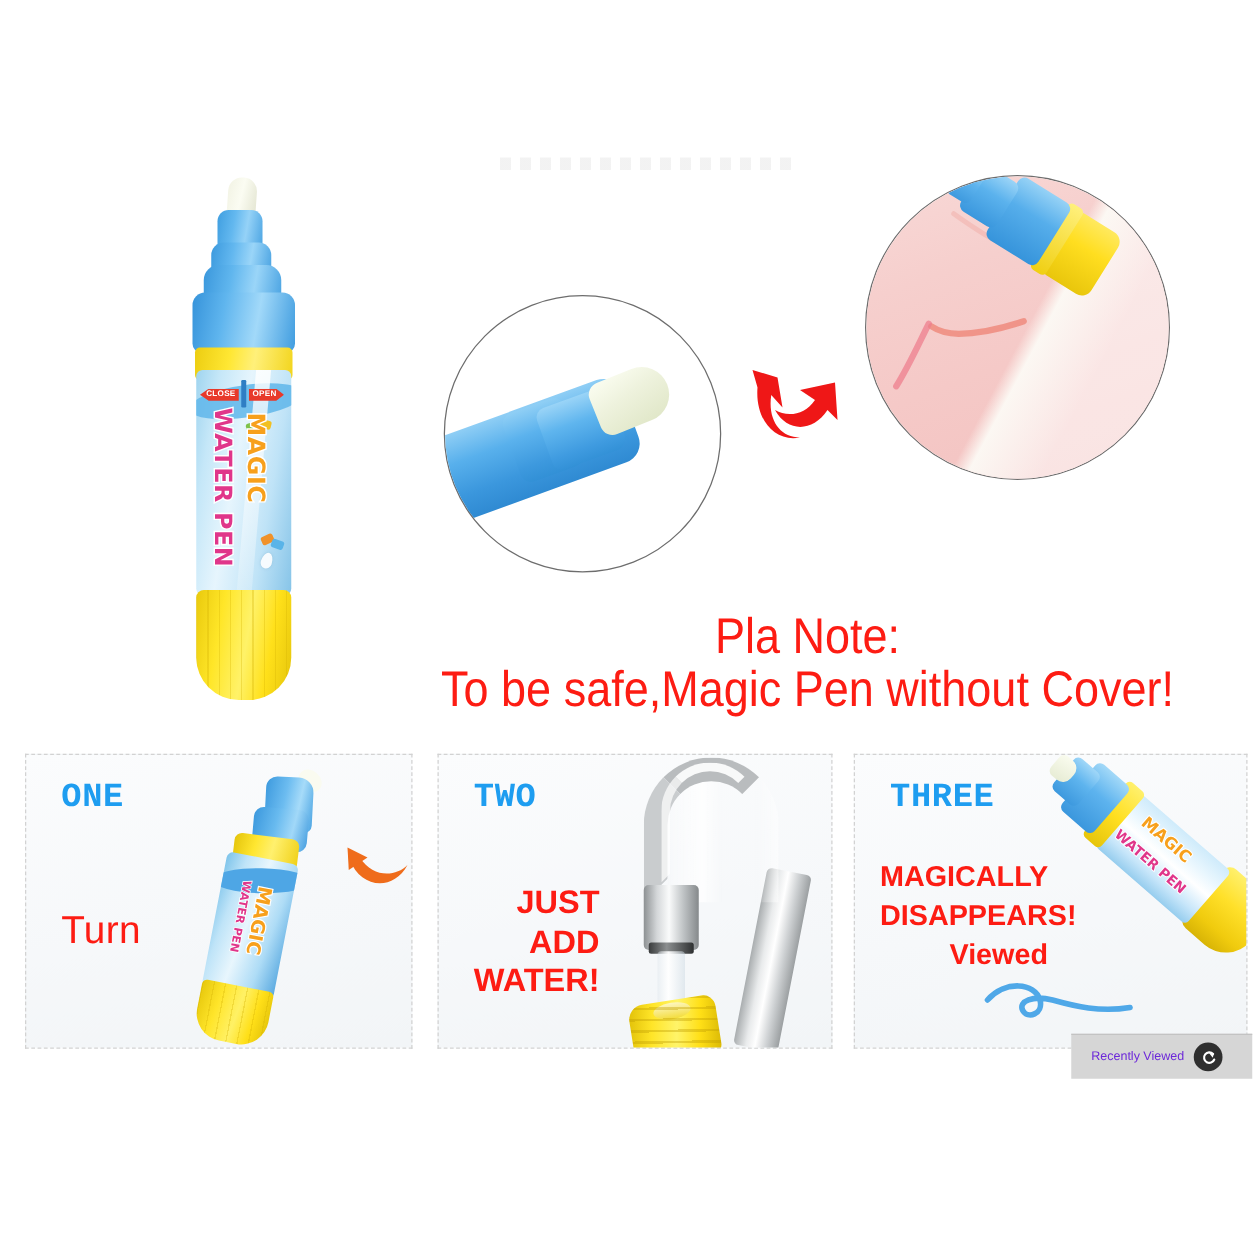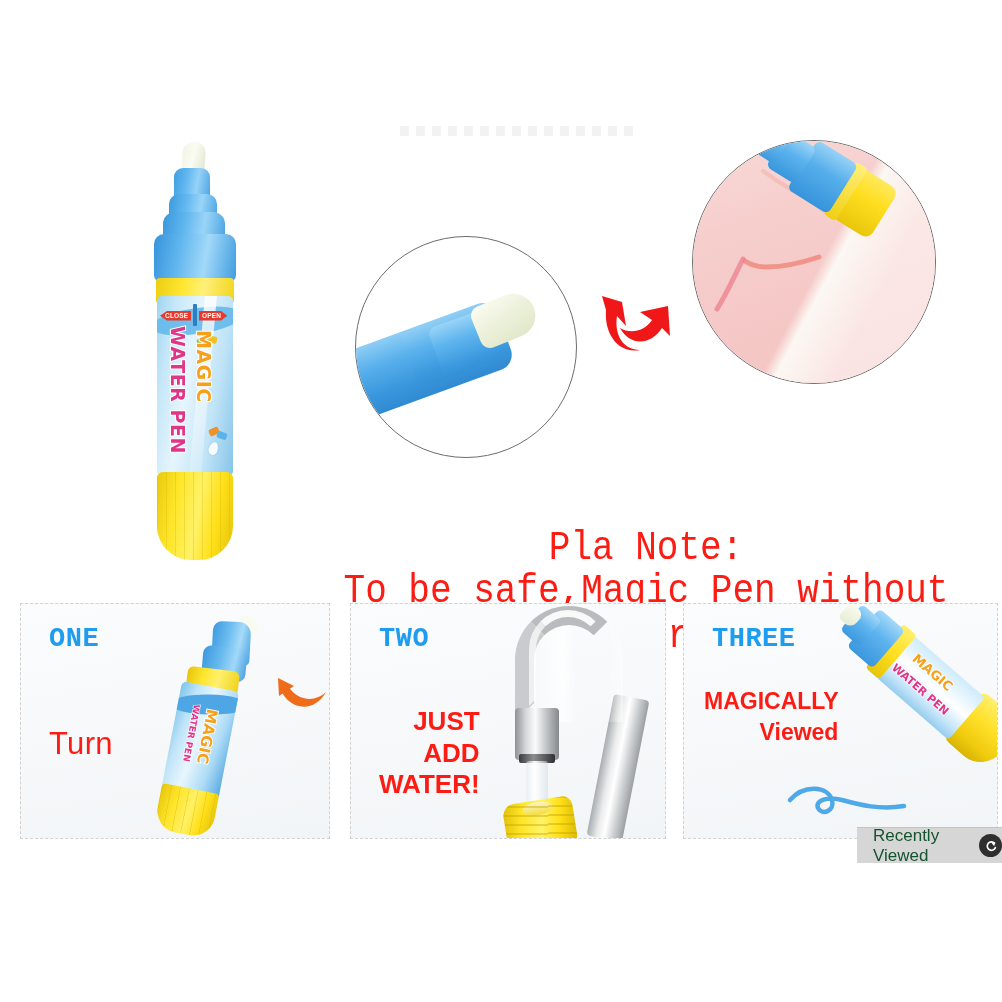--- a/index.html
+++ b/index.html
@@ -230,22 +230,21 @@
   .cd-nib {
     position: absolute; right: 134px; top: 22px; width: 22px; height: 20px;
     background: linear-gradient(170deg,#f7f9e8,#e2e7cb);
     border-radius: 5px 9px 9px 5px;
   }
 
   
   #pla-note {
     position: absolute; left: 296px; top: 488px; width: 700px;
     text-align: center; color: #fd1c13;
-    font-family: Liberation Mono, monospace;
-    margin-top: 40px;
+    font-family: Liberation Sans, sans-serif;
   }
   #pla-note .l1 { font-size: 40px; line-height: 1.06; transform: scaleX(.9); }
   #pla-note .l2 { font-size: 40px; line-height: 1.12; transform: scaleX(.9); }
 
   
   .panel {
     position: absolute; top: 603px; height: 236px;
     border: 1.4px dashed #d2d2d2;
     background: linear-gradient(170deg,#fbfcfd 0%,#f6f8fa 55%,#f2f5f7 100%);
     overflow: hidden;
@@ -433,21 +432,21 @@
   
   #recently-viewed {
     position: absolute; left: 857px; top: 827px;
     width: 145px; height: 36px;
     background: #d6d6d6;
     border-top: 1px solid #c3c3c3;
     display: flex; align-items: center;
     padding-left: 16px;
   }
   #rv-label {
-    font-size: 17px; color: #14532d;
+    font-size: 10px; color: #6d28d9;
     font-family: "Liberation Sans", sans-serif;
   }
   #rv-icon {
     margin-left: 8px; width: 23px; height: 23px;
     border-radius: 50%; background: #2f2f2f;
     display: flex; align-items: center; justify-content: center;
     flex: none;
   }
 </style>
 </head>
@@ -566,20 +565,21 @@
       <div class="p2-cap-hole"></div>
       <div class="p2-cap-ribs"></div>
     </div>
   </div>
 </div>
 
 <div class="panel" id="panel-three">
   <div class="step-num">THREE</div>
   <div class="step-body" id="three-body">
     <div>MAGICALLY</div>
+    <div>DISAPPEARS!</div>
     <div class="c">Viewed</div>
   </div>
   <div id="p3-pen">
     <div class="p3-cap"></div>
     <div class="p3-body">
       <div class="p3-mag">MAGIC</div>
       <div class="p3-wat">WATER PEN</div>
     </div>
     <div class="p3-yring"></div>
     <div class="p3-collar"></div>

